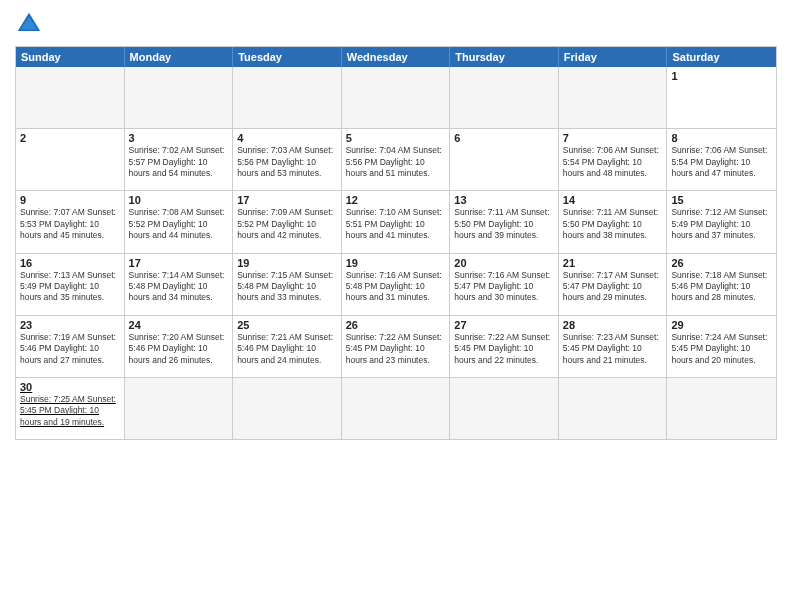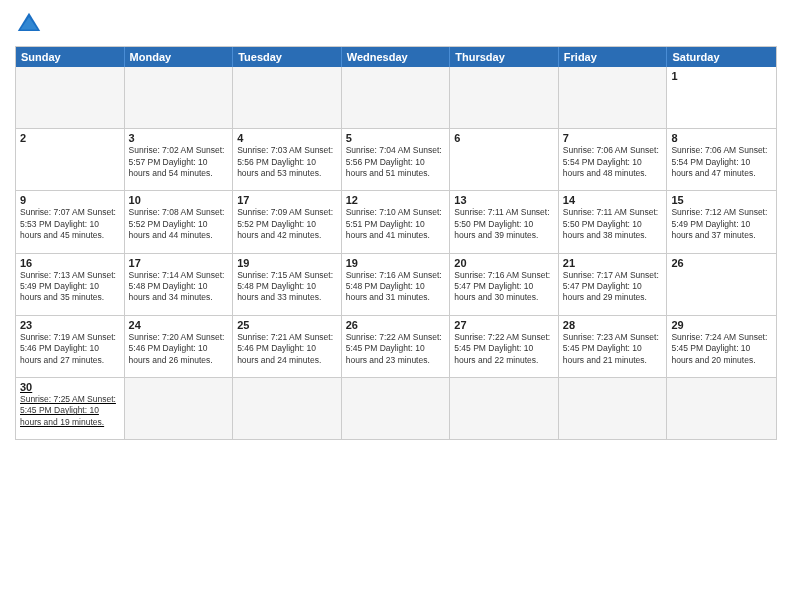--- a/index.html
+++ b/index.html
@@ -286,20 +286,24 @@
           </div>
           <div class="day-cell">
             <span class="day-num">21</span>
             <div class="day-info">Sunrise: 7:17 AM
 Sunset: 5:47 PM
 Daylight: 10 hours
 and 29 minutes.</div>
           </div>
           <div class="day-cell">
             <span class="day-num">26</span>
+            <div class="day-info">Sunrise: 7:18 AM
+Sunset: 5:46 PM
+Daylight: 10 hours
+and 28 minutes.</div>
           </div>
         </div>
         <div class="week-row">
           <div class="day-cell">
             <span class="day-num">23</span>
             <div class="day-info">Sunrise: 7:19 AM
 Sunset: 5:46 PM
 Daylight: 10 hours
 and 27 minutes.</div>
           </div>

